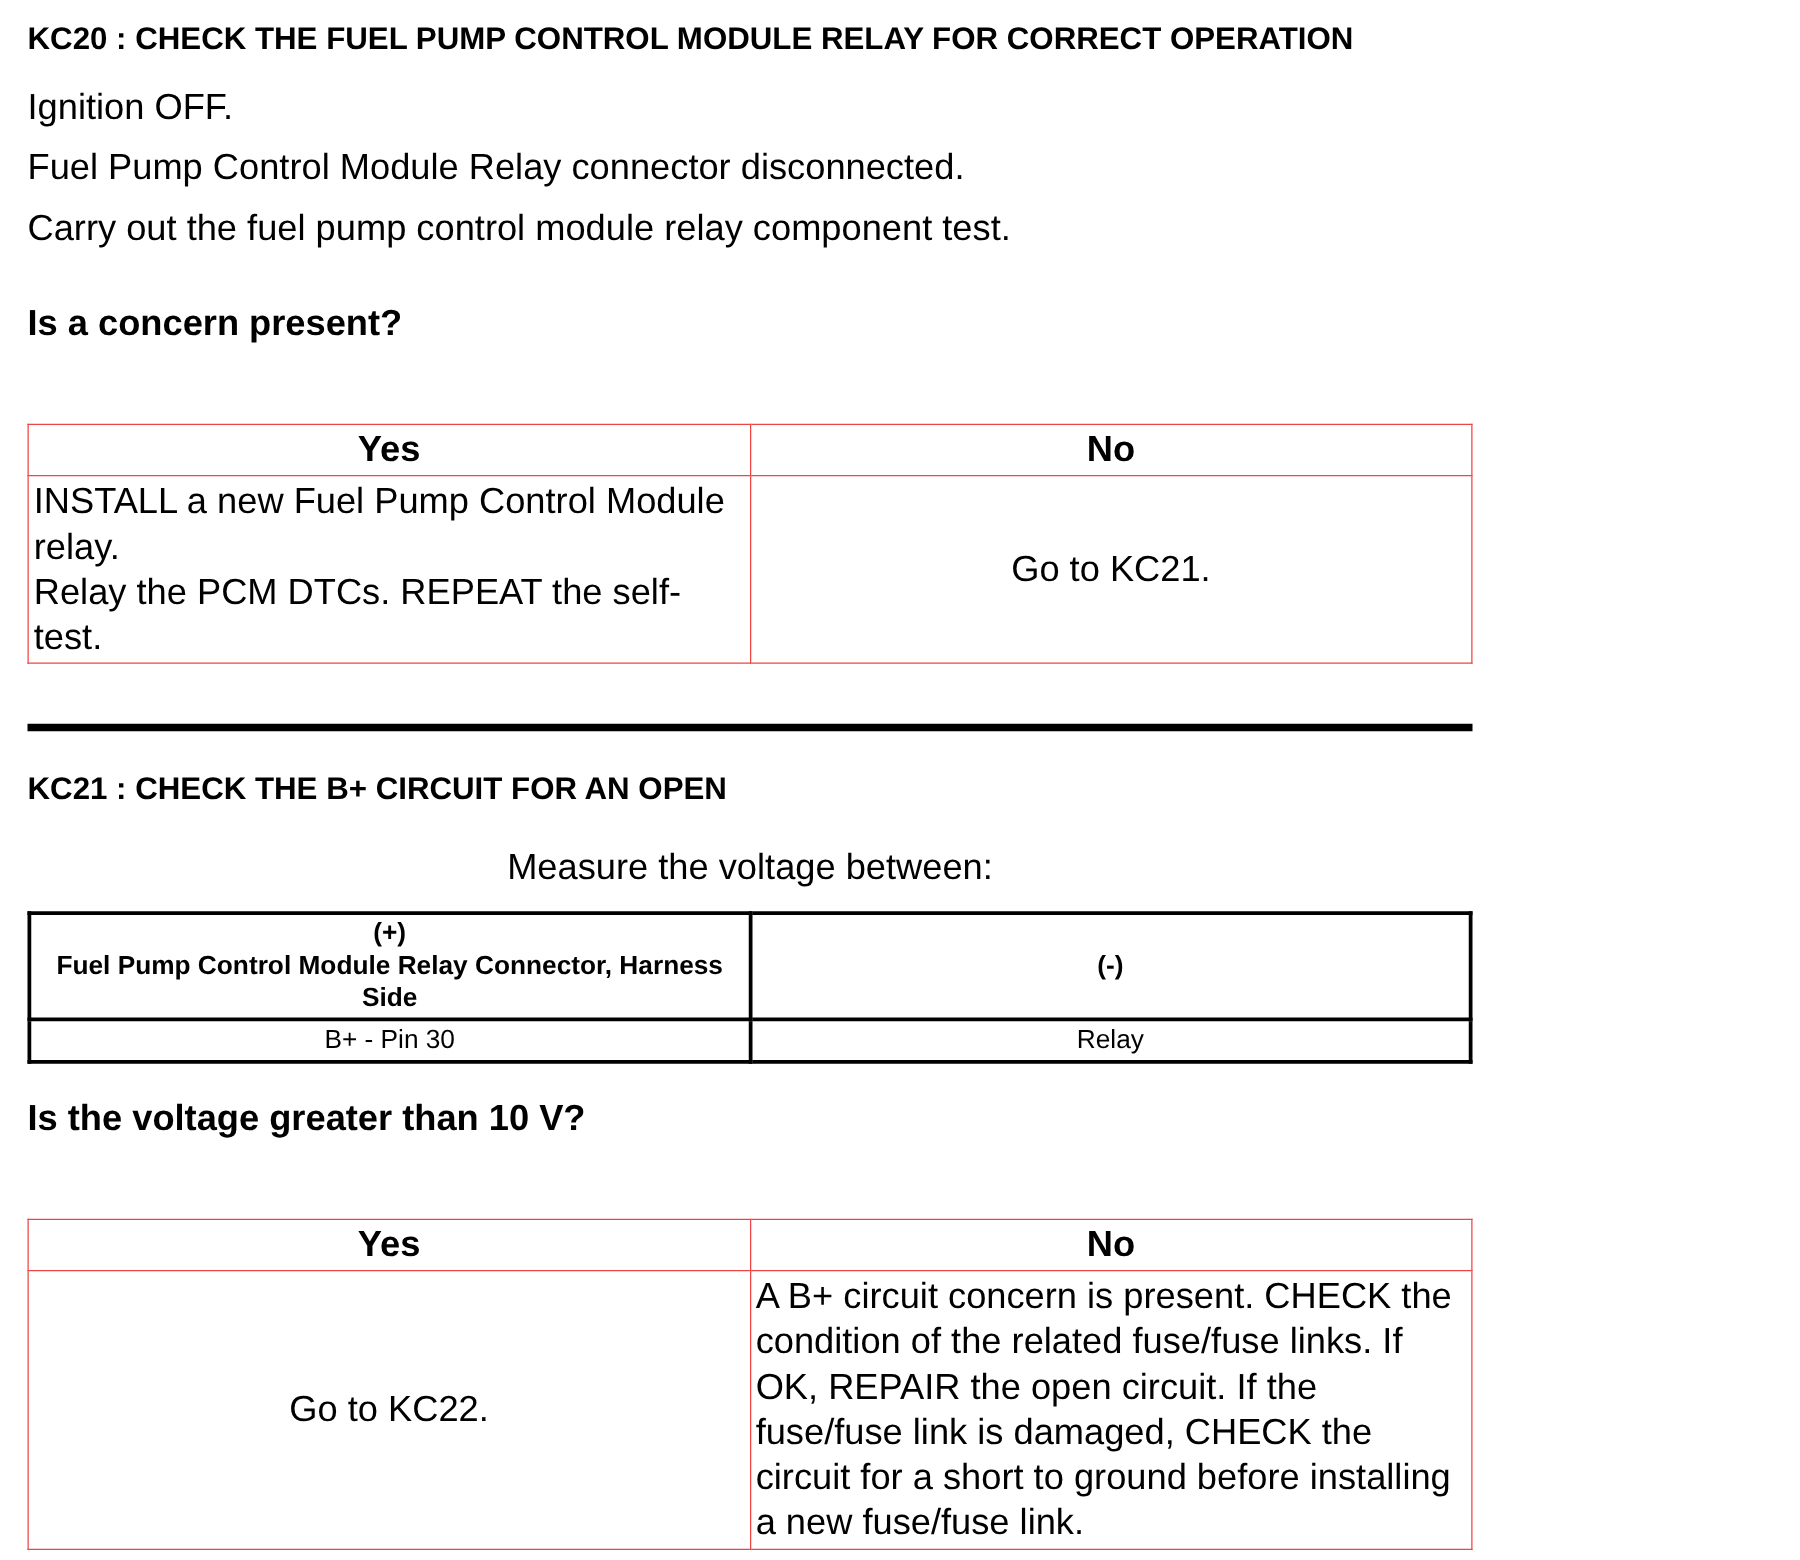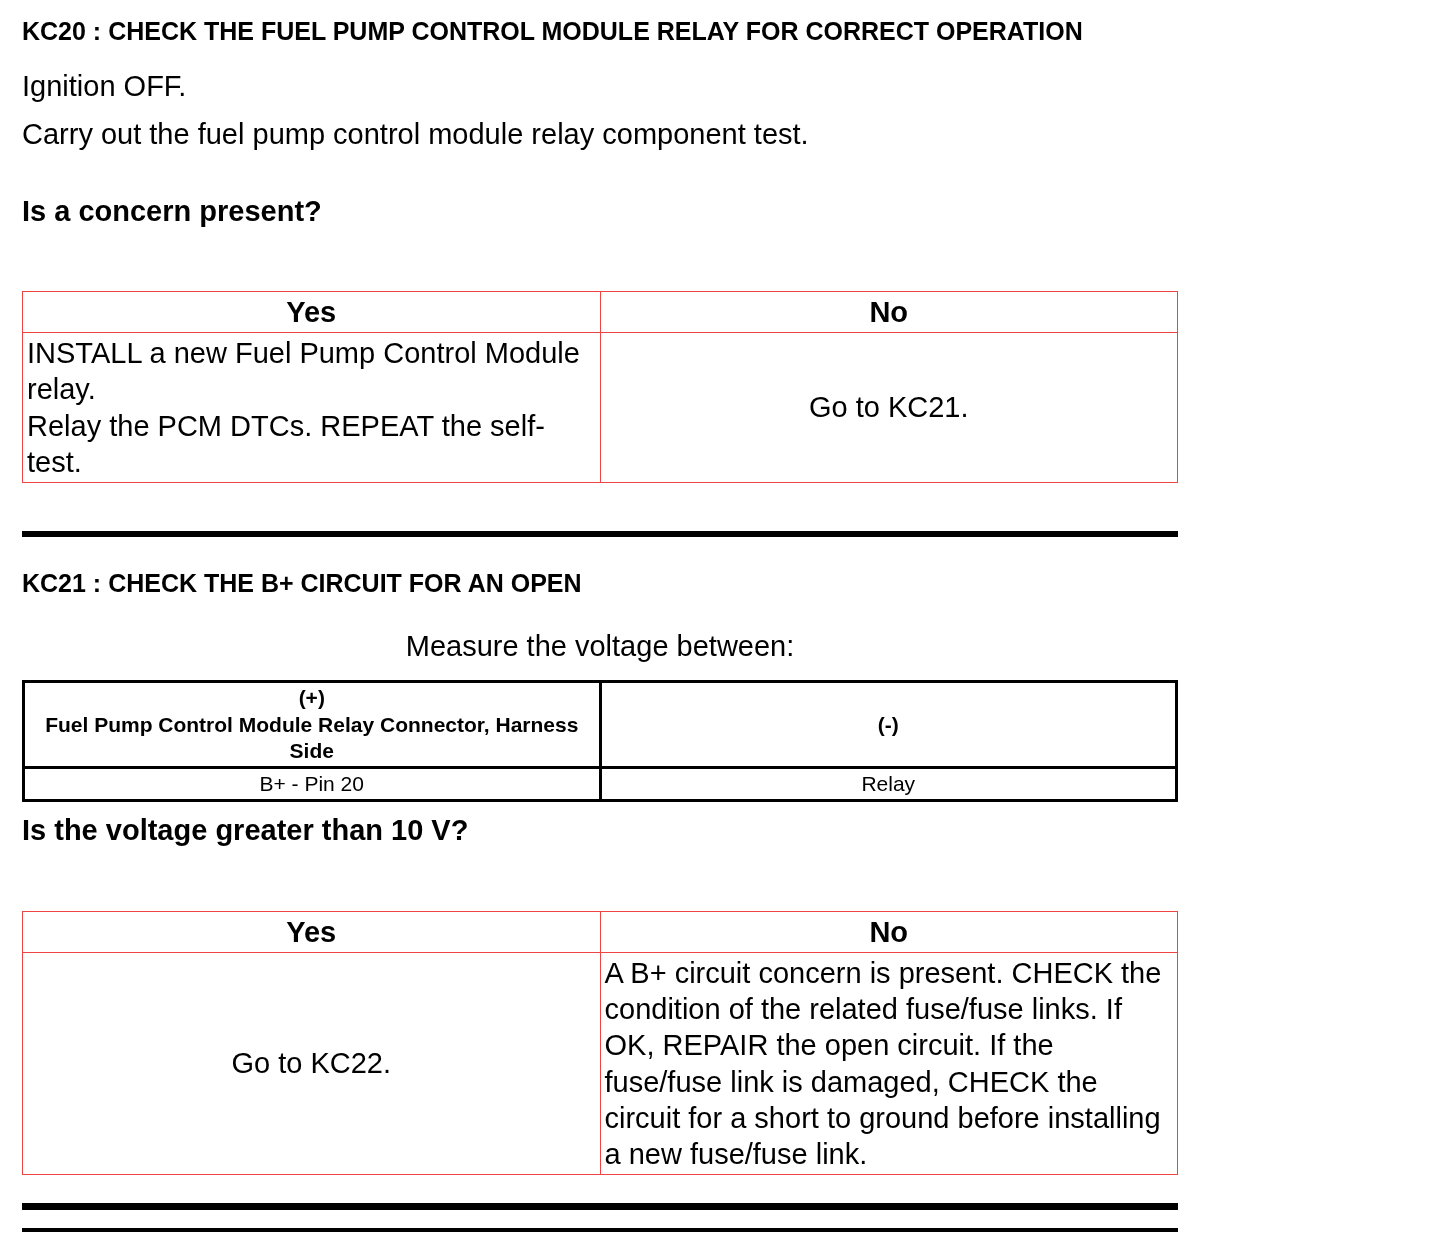--- a/index.html
+++ b/index.html
@@ -86,21 +86,21 @@
       padding: 2px 4px;
       text-align: center;
       vertical-align: middle;
     }
     table.measure-table th { font-weight: bold; }
     .measure-subheader {
       font-weight: bold;
       font-size: 21px;
       line-height: 1.25;
     }
-    .question-voltage { margin-top: 10px; }
+    .question-voltage { margin-top: 26px; }
     .kc21-result { margin-top: 56px; }
     .bottom-line-thick {
       border: none;
       border-top: 7px solid #000000;
       margin: 28px 0 0 0;
     }
     .bottom-line-thin {
       border: none;
       border-top: 4px solid #000000;
       margin: 18px 0 0 0;
@@ -108,20 +108,21 @@
   </style>
 </head>
 <body>
 
 <div class="page">
 
   <section>
     <h1 class="test-title">KC20 : CHECK THE FUEL PUMP CONTROL MODULE RELAY FOR CORRECT OPERATION</h1>
 
     <p class="step">Ignition OFF.</p>
+    <p class="step">Fuel Pump Control Module Relay connector disconnected.</p>
     <p class="step">Carry out the fuel pump control module relay component test.</p>
 
     <p class="question">Is a concern present?</p>
 
     <table class="result-table">
       <tbody>
         <tr>
           <th>Yes</th>
           <th>No</th>
         </tr>
@@ -144,21 +145,21 @@
     <table class="measure-table">
       <tbody>
         <tr>
           <th>
             <div>(+)</div>
             <div class="measure-subheader">Fuel Pump Control Module Relay Connector, Harness Side</div>
           </th>
           <th>(-)</th>
         </tr>
         <tr>
-          <td>B+ - Pin 20</td>
+          <td>B+ - Pin 30</td>
           <td>Relay</td>
         </tr>
       </tbody>
     </table>
 
     <p class="question question-voltage">Is the voltage greater than 10 V?</p>
 
     <table class="result-table kc21-result">
       <tbody>
         <tr>

